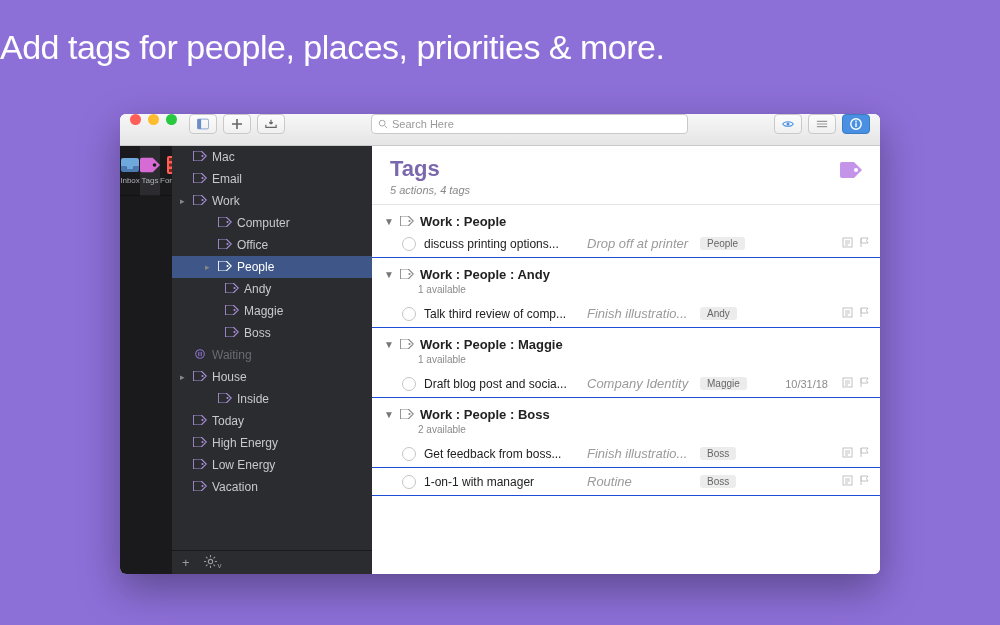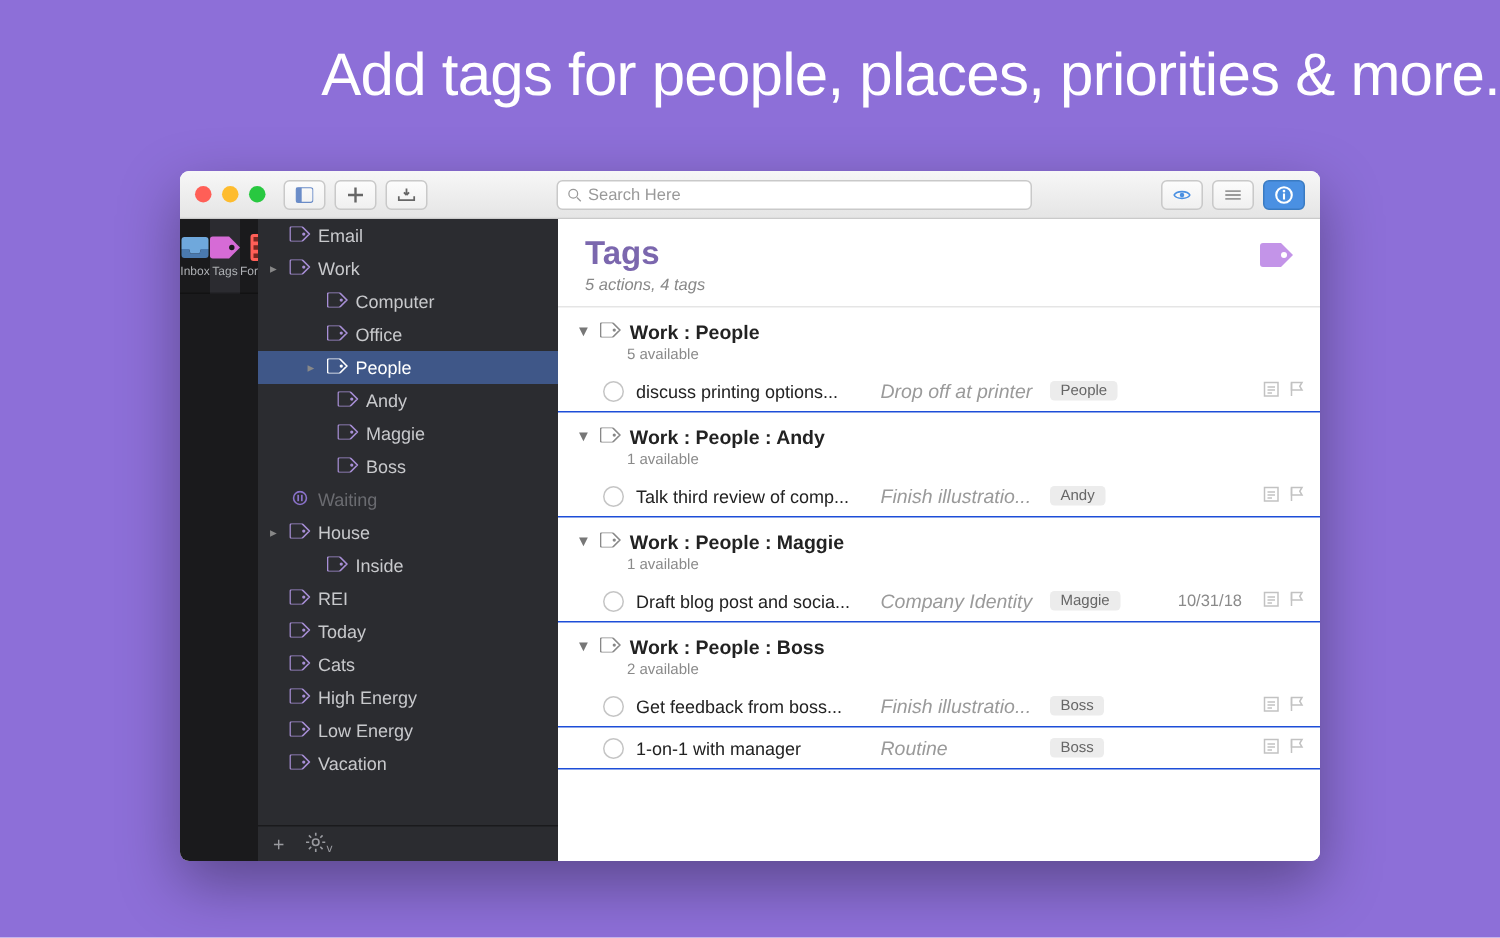--- a/index.html
+++ b/index.html
@@ -1,19 +1,19 @@
 <!DOCTYPE html>
 <html><head>
 <meta charset="utf-8">
 <style>
 * { margin: 0; padding: 0; box-sizing: border-box; font-family: -apple-system, BlinkMacSystemFont, "Segoe UI", sans-serif; }
 body { width: 1000px; height: 625px; background: #8d6fd8; overflow: hidden; position: relative; }
-.heading { color: #fff; text-align: right; font-size: 40px; font-weight: 400; padding: 28px 0 20px; letter-spacing: -0.5px; }
+.heading { color: #fff; text-align: left; font-size: 34px; font-weight: 400; padding: 28px 0 20px; letter-spacing: -0.5px; }
 .window { position: absolute; top: 114px; left: 120px; width: 760px; height: 460px; background: #fff; border-radius: 6px; box-shadow: 0 15px 40px rgba(0,0,0,0.35); overflow: hidden; display: flex; flex-direction: column; }
-.titlebar { height: 32px; background: linear-gradient(to bottom, #f7f7f7, #e5e5e5); border-bottom: 1px solid #cacaca; display: flex; align-items: center; padding: 0 10px; gap: 6px; }
+.titlebar { height: 32px; background: linear-gradient(to bottom, #f7f7f7, #e5e5e5); border-bottom: 1px solid #cacaca; display: flex; align-items: flex-start; padding: 0 10px; gap: 6px; }
 .traffic { display: flex; gap: 7px; margin-right: 6px; }
 .dot { width: 11px; height: 11px; border-radius: 50%; }
 .dot.red { background: #ff5f57; }
 .dot.yellow { background: #febc2e; }
 .dot.green { background: #28c840; }
 .tb-btn { height: 20px; min-width: 28px; background: linear-gradient(to bottom,#fcfcfc,#f0f0f0); border: 1px solid #c9c9c9; border-radius: 4px; display: flex; align-items: center; justify-content: center; color: #666; font-size: 11px; cursor: pointer; }
 .tb-btn svg { width: 12px; height: 12px; }
 .search { flex: 1; margin: 0 80px 0 80px; height: 20px; background: #fff; border: 1px solid #c9c9c9; border-radius: 4px; display: flex; align-items: center; padding: 0 6px; gap: 4px; color: #999; font-size: 11px; }
 .search svg { width: 10px; height: 10px; }
 .tb-right { display: flex; gap: 6px; }
@@ -162,20 +162,28 @@
         </div>
       </div>
     <div class="sidebar">
       <div class="tree" id="tree">
           <div class="tag-row d0">
             <span class="arrow"></span>
             <span><svg class="tag-icon" viewBox="0 0 16 12">
                 <path d="M0 1.5A1.5 1.5 0 011.5 0h8l6 6-6 6h-8A1.5 1.5 0 010 10.5z" fill="none" stroke="#a88fd6" stroke-width="1.3"></path>
                 <circle cx="11" cy="6" r="1.3" fill="#a88fd6"></circle>
               </svg></span>
+            <span class="label">Mac</span>
+          </div>
+          <div class="tag-row d0">
+            <span class="arrow"></span>
+            <span><svg class="tag-icon" viewBox="0 0 16 12">
+                <path d="M0 1.5A1.5 1.5 0 011.5 0h8l6 6-6 6h-8A1.5 1.5 0 010 10.5z" fill="none" stroke="#a88fd6" stroke-width="1.3"></path>
+                <circle cx="11" cy="6" r="1.3" fill="#a88fd6"></circle>
+              </svg></span>
             <span class="label">Email</span>
           </div>
           <div class="tag-row d0">
             <span class="arrow">▸</span>
             <span><svg class="tag-icon" viewBox="0 0 16 12">
                 <path d="M0 1.5A1.5 1.5 0 011.5 0h8l6 6-6 6h-8A1.5 1.5 0 010 10.5z" fill="none" stroke="#a88fd6" stroke-width="1.3"></path>
                 <circle cx="11" cy="6" r="1.3" fill="#a88fd6"></circle>
               </svg></span>
             <span class="label">Work</span>
           </div>
@@ -251,37 +259,21 @@
                 <circle cx="11" cy="6" r="1.3" fill="#a88fd6"></circle>
               </svg></span>
             <span class="label">Inside</span>
           </div>
           <div class="tag-row d0">
             <span class="arrow"></span>
             <span><svg class="tag-icon" viewBox="0 0 16 12">
                 <path d="M0 1.5A1.5 1.5 0 011.5 0h8l6 6-6 6h-8A1.5 1.5 0 010 10.5z" fill="none" stroke="#a88fd6" stroke-width="1.3"></path>
                 <circle cx="11" cy="6" r="1.3" fill="#a88fd6"></circle>
               </svg></span>
-            <span class="label">REI</span>
-          </div>
-          <div class="tag-row d0">
-            <span class="arrow"></span>
-            <span><svg class="tag-icon" viewBox="0 0 16 12">
-                <path d="M0 1.5A1.5 1.5 0 011.5 0h8l6 6-6 6h-8A1.5 1.5 0 010 10.5z" fill="none" stroke="#a88fd6" stroke-width="1.3"></path>
-                <circle cx="11" cy="6" r="1.3" fill="#a88fd6"></circle>
-              </svg></span>
             <span class="label">Today</span>
-          </div>
-          <div class="tag-row d0">
-            <span class="arrow"></span>
-            <span><svg class="tag-icon" viewBox="0 0 16 12">
-                <path d="M0 1.5A1.5 1.5 0 011.5 0h8l6 6-6 6h-8A1.5 1.5 0 010 10.5z" fill="none" stroke="#a88fd6" stroke-width="1.3"></path>
-                <circle cx="11" cy="6" r="1.3" fill="#a88fd6"></circle>
-              </svg></span>
-            <span class="label">Cats</span>
           </div>
           <div class="tag-row d0">
             <span class="arrow"></span>
             <span><svg class="tag-icon" viewBox="0 0 16 12">
                 <path d="M0 1.5A1.5 1.5 0 011.5 0h8l6 6-6 6h-8A1.5 1.5 0 010 10.5z" fill="none" stroke="#a88fd6" stroke-width="1.3"></path>
                 <circle cx="11" cy="6" r="1.3" fill="#a88fd6"></circle>
               </svg></span>
             <span class="label">High Energy</span>
           </div>
           <div class="tag-row d0">
@@ -324,21 +316,20 @@
       </div>
       <div class="groups" id="groups">
           <div class="group-head">
             <span class="dis">▼</span>
             <span><svg class="gt-icon" viewBox="0 0 16 12">
                 <path d="M0 1.5A1.5 1.5 0 011.5 0h8l6 6-6 6h-8A1.5 1.5 0 010 10.5z" fill="none" stroke="#888" stroke-width="1.3"></path>
                 <circle cx="11" cy="6" r="1.3" fill="#888"></circle>
               </svg></span>
             <span class="gname">Work : People</span>
           </div>
-          <div class="group-sub">5 available</div>
           <div class="task-row">
             <span class="circle"></span>
             <span class="title">discuss printing options...</span>
             <span class="proj">Drop off at printer</span>
             <span class="chip">People</span>
             <span class="spacer"></span>
             <span class="meta">
               <span><svg viewBox="0 0 11 11">
                   <rect x="1" y="1" width="9" height="9" fill="none" stroke="#c2c2c2"></rect>
                   <path d="M3 4h5M3 6h5M3 8h3" stroke="#c2c2c2"></path>

